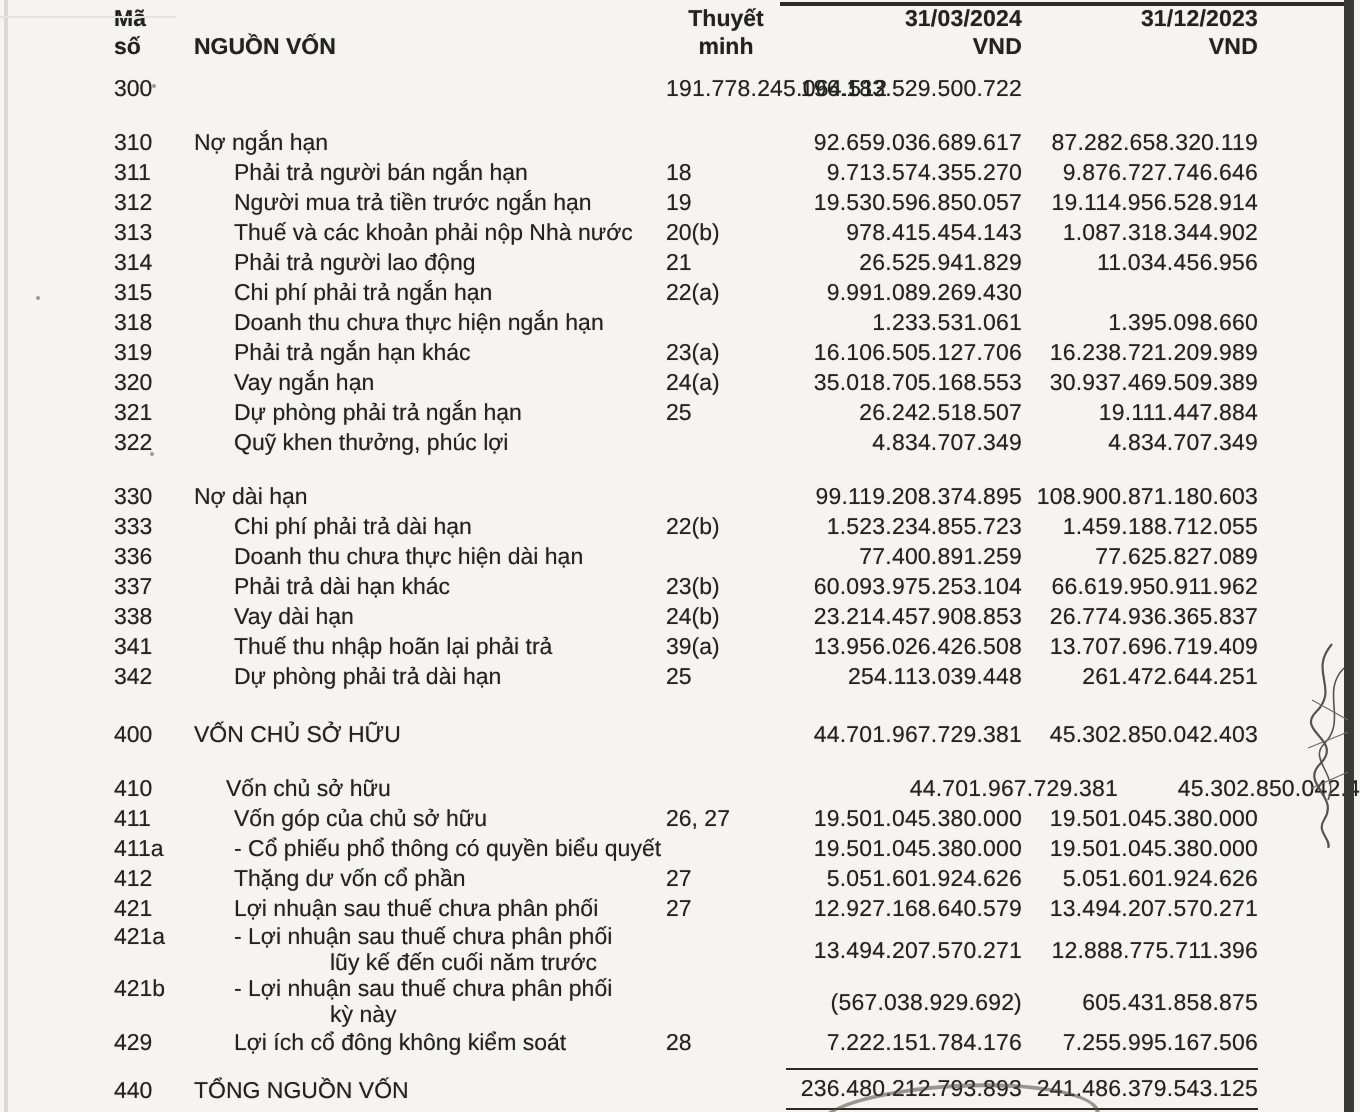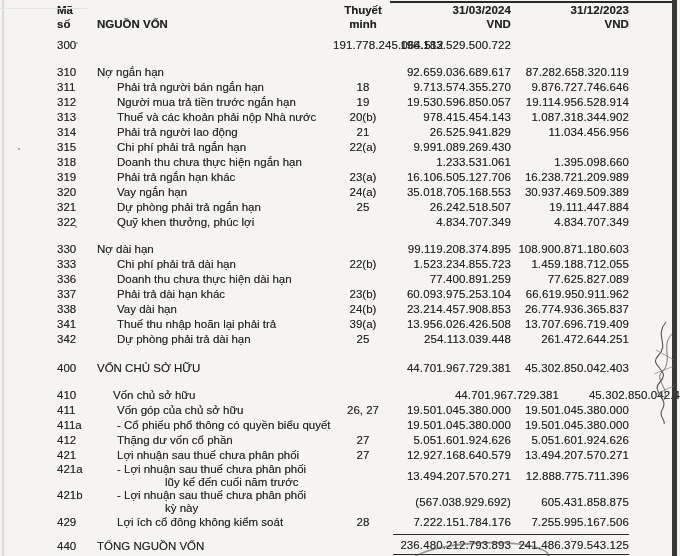--- a/index.html
+++ b/index.html
@@ -27,21 +27,21 @@
     padding-left:55px;
   }
   .thead{padding-top:3px;font-weight:bold;}
   .thead .hcell div{height:14px;line-height:14px;}
   .thead .c-note{text-align:center;}
   .thead .c-val{}
   .rows{margin-top:7px;}
   .row{height:15px;line-height:15px;align-items:start;}
   .c-code{padding-left:2px;}
   .c-name{white-space:nowrap;overflow:visible;}
-  .c-note{text-align:center;}
+  .c-note{}
   .c-val{text-align:right;letter-spacing:.1px;}
   .row.detail .c-name{padding-left:20px;}
   .row.section,.row.grand{font-weight:normal;}
   .row .n2{padding-left:48px;}
   .row.two{height:26px;line-height:13px;}
   .row.two .c-val{display:flex;align-items:center;justify-content:flex-end;height:26px;}
   
   
   .row.total{height:auto;line-height:14px;}
   .row.total .c-code,.row.total .c-name{padding-top:5px;}

